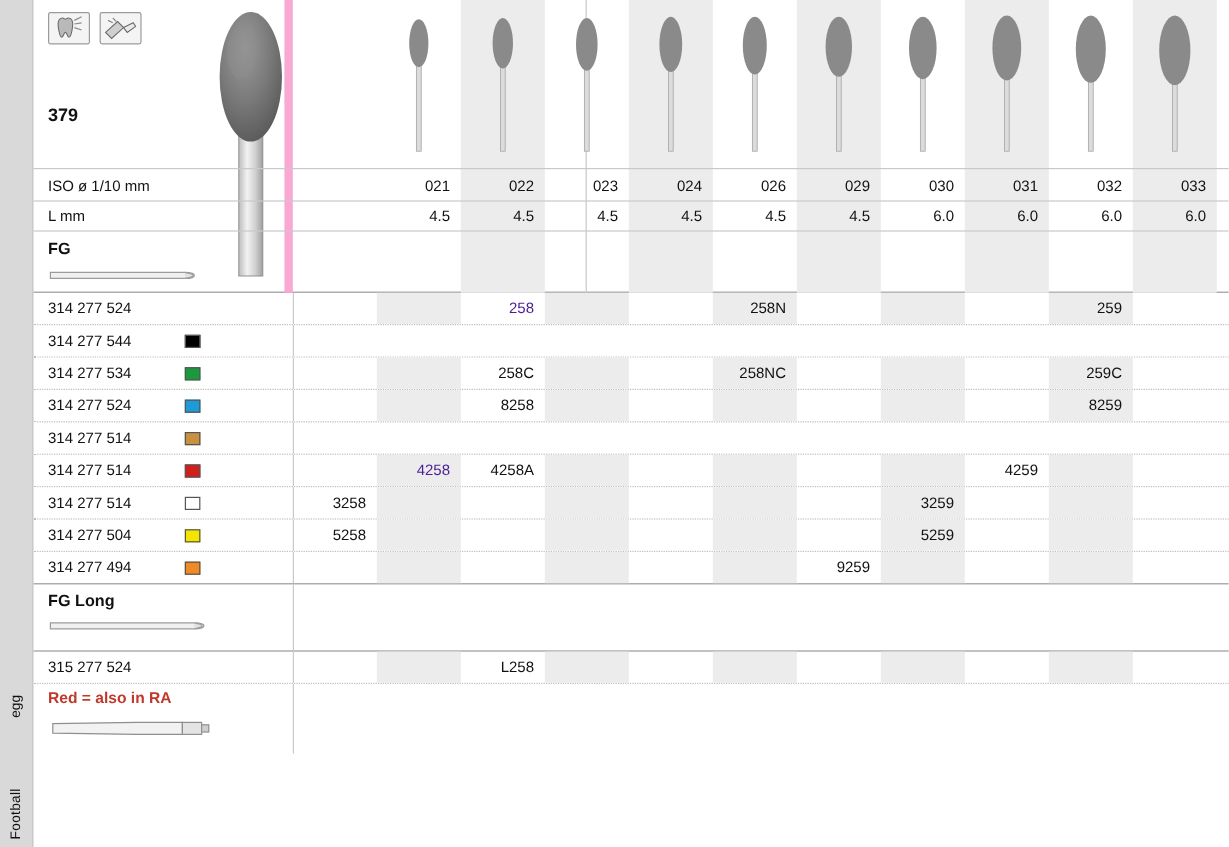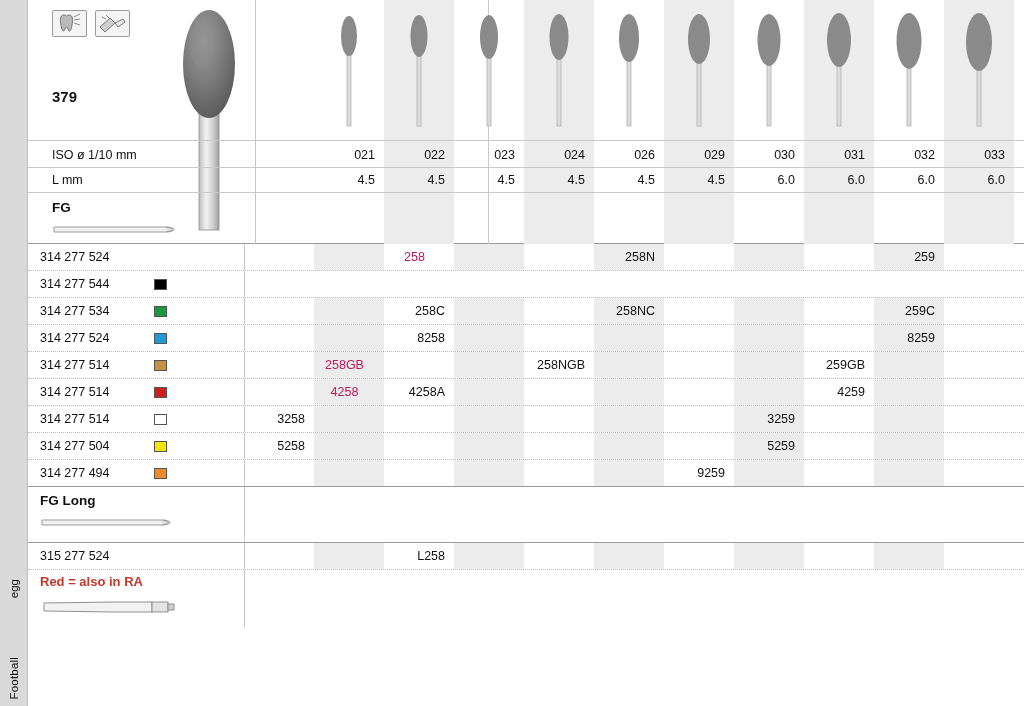--- a/index.html
+++ b/index.html
@@ -56,23 +56,23 @@
     background: #fff;
   }
 
   
   .header {
     position: relative;
     height: 244px;
     border-bottom: 1px solid #9a9a9a;
   }
   .hdr-left {
-    position: absolute; left: 12px; top: 0;
+    position: absolute; left: 0; top: 0;
     width: 216px; height: 244px;
-    border-right: 1px solid #f9a8d4;
+    border-right: 7px solid #f9a8d4;
   }
   .icons {
     position: absolute; left: 12px; top: 10px;
     display: flex; gap: 8px;
   }
   .icon-box {
     width: 35px; height: 27px;
     border: 1px solid #9b9b9b;
     background: #f4f4f4;
     border-radius: 2px;
@@ -159,21 +159,21 @@
   }
   .cell {
     position: absolute; top: 0; width: 70px; height: 100%;
     line-height: 27px;
     text-align: right;
     padding-right: 9px;
     font-size: 12.5px;
     color: #111;
   }
   .cell.shaded { background: #ececec; }
-  .cell.red { color: #be185d; text-align: center; }
+  .cell.red { color: #4c1d95; }
   .leftdiv {
     position: absolute; left: 216px; top: 0; width: 1px; height: 100%;
     background: #c9c9c9;
   }
 
   
   .secrow {
     position: relative; width: 996px; height: 56px;
     border-bottom: 1px solid #9a9a9a;
   }
@@ -440,33 +440,20 @@
           <div class="cell" style="left:560px"></div>
           <div class="cell shaded" style="left:630px">8259</div>
           <div class="cell" style="left:700px"></div>
         </div>
       </div>
 
       <div class="row">
         <div class="ref">314 277 514</div>
         <div class="swatch" style="background:#c8913f"></div>
         <div class="leftdiv"></div>
-        <div class="cellband">
-          <div class="cell" style="left:0"></div>
-          <div class="cell shaded red" style="left:70px">258GB</div>
-          <div class="cell" style="left:140px"></div>
-          <div class="cell shaded" style="left:210px"></div>
-          <div class="cell" style="left:280px">258NGB</div>
-          <div class="cell shaded" style="left:350px"></div>
-          <div class="cell" style="left:420px"></div>
-          <div class="cell shaded" style="left:490px"></div>
-          <div class="cell" style="left:560px">259GB</div>
-          <div class="cell shaded" style="left:630px"></div>
-          <div class="cell" style="left:700px"></div>
-        </div>
       </div>
 
       <div class="row">
         <div class="ref">314 277 514</div>
         <div class="swatch" style="background:#d0201c"></div>
         <div class="leftdiv"></div>
         <div class="cellband">
           <div class="cell" style="left:0"></div>
           <div class="cell shaded red" style="left:70px">4258</div>
           <div class="cell" style="left:140px">4258A</div>

